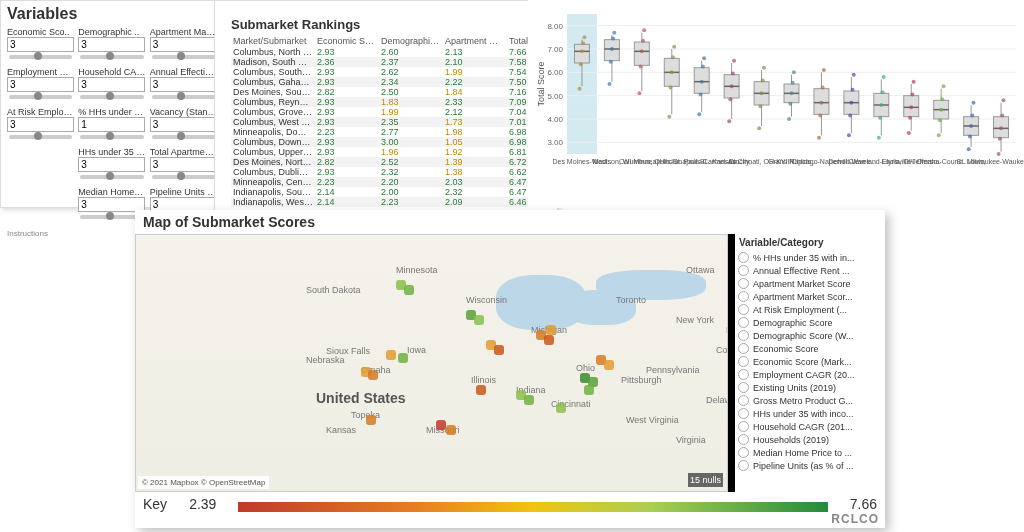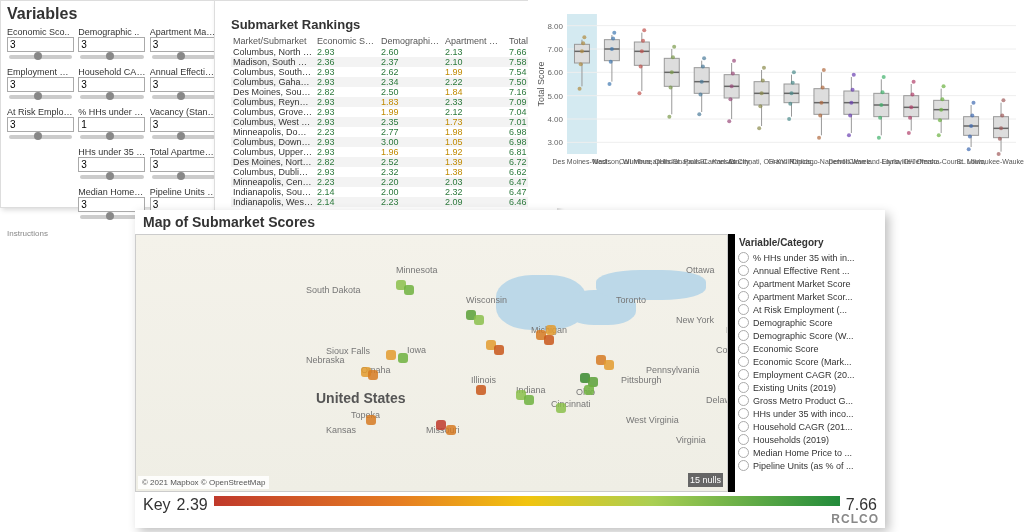--- a/index.html
+++ b/index.html
@@ -33,21 +33,21 @@
   #map{flex:1;position:relative;background:linear-gradient(180deg,#f4f2ea 0%,#efeee5 100%);overflow:hidden;border:1px solid #ccc}
   .lake{position:absolute;background:#bcd8e8;border-radius:40%}
   .state{position:absolute;font-size:9px;color:#777}
   .dot{position:absolute;width:10px;height:10px;border-radius:3px;opacity:.85}
   #attrib{position:absolute;left:2px;bottom:2px;background:rgba(255,255,255,.85);font-size:8px;padding:2px 4px;color:#555}
   #nulls{position:absolute;right:4px;bottom:4px;background:#666;color:#fff;font-size:9px;padding:2px 2px}
   #catlist{width:150px;border-left:7px solid #000000;overflow-y:auto;font-size:9px}
   #catlist h4{margin:0;padding:3px 4px;font-size:10px;font-weight:bold}
   #catlist .opt{display:flex;align-items:center;padding:1px 3px;white-space:nowrap;overflow:hidden;text-overflow:ellipsis}
   #catlist .opt::before{content:"";display:inline-block;width:9px;height:9px;border:1px solid #aaa;border-radius:50%;margin-right:4px;flex-shrink:0}
-  #keybar{display:flex;align-items:flex-start;gap:6px;padding:4px 8px;font-size:16px}
+  #keybar{display:flex;align-items:flex-end;gap:22px;padding:4px 8px;font-size:14px}
   #grad{flex:1;height:10px;background:linear-gradient(90deg,#c0392b 0%,#e67e22 30%,#f1c40f 50%,#aacf53 70%,#228b3b 100%)}
   #logo{position:absolute;right:6px;bottom:2px;font-size:12px;font-weight:bold;letter-spacing:1px;color:#888}
 </style>
 </head>
 <body>
 
 <div id="vars" class="panel">
   <h3>Variables</h3>
   <div id="vars-body">
       <div class="vrow">
@@ -375,21 +375,21 @@
         <div class="state" style="left: 260px; top: 30px;">Minnesota</div>
         <div class="state" style="left: 330px; top: 60px;">Wisconsin</div>
         <div class="state" style="left: 170px; top: 50px;">South Dakota</div>
         <div class="state" style="left: 271px; top: 110px;">Iowa</div>
         <div class="state" style="left: 170px; top: 120px;">Nebraska</div>
         <div class="state" style="left: 335px; top: 140px;">Illinois</div>
         <div class="state" style="left: 190px; top: 190px;">Kansas</div>
         <div class="state" style="left: 290px; top: 190px;">Missouri</div>
         <div class="state" style="left: 395px; top: 90px;">Michigan</div>
         <div class="state" style="left: 380px; top: 150px;">Indiana</div>
-        <div class="state" style="left: 440px; top: 152px; text-align: right;">Ohio</div>
+        <div class="state" style="left: 440px; top: 128px; text-align: right;">Ohio</div>
         <div class="state" style="left: 510px; top: 130px;">Pennsylvania</div>
         <div class="state" style="left: 540px; top: 80px;">New York</div>
         <div class="state" style="left: 480px; top: 60px; text-align: center;">Toronto</div>
         <div class="state" style="left: 550px; top: 30px;">Ottawa</div>
         <div class="state" style="left: 490px; top: 180px;">West Virginia</div>
         <div class="state" style="left: 540px; top: 200px;">Virginia</div>
         <div class="state" style="left: 570px; top: 160px;">Delaware</div>
         <div class="state" style="left: 580px; top: 110px;">Connecticut</div>
         <div class="state" style="left: 590px; top: 90px;">Massachusetts</div>
         <div class="state" style="left: 190px; top: 83px; margin-top: 28px;">Sioux Falls</div>

